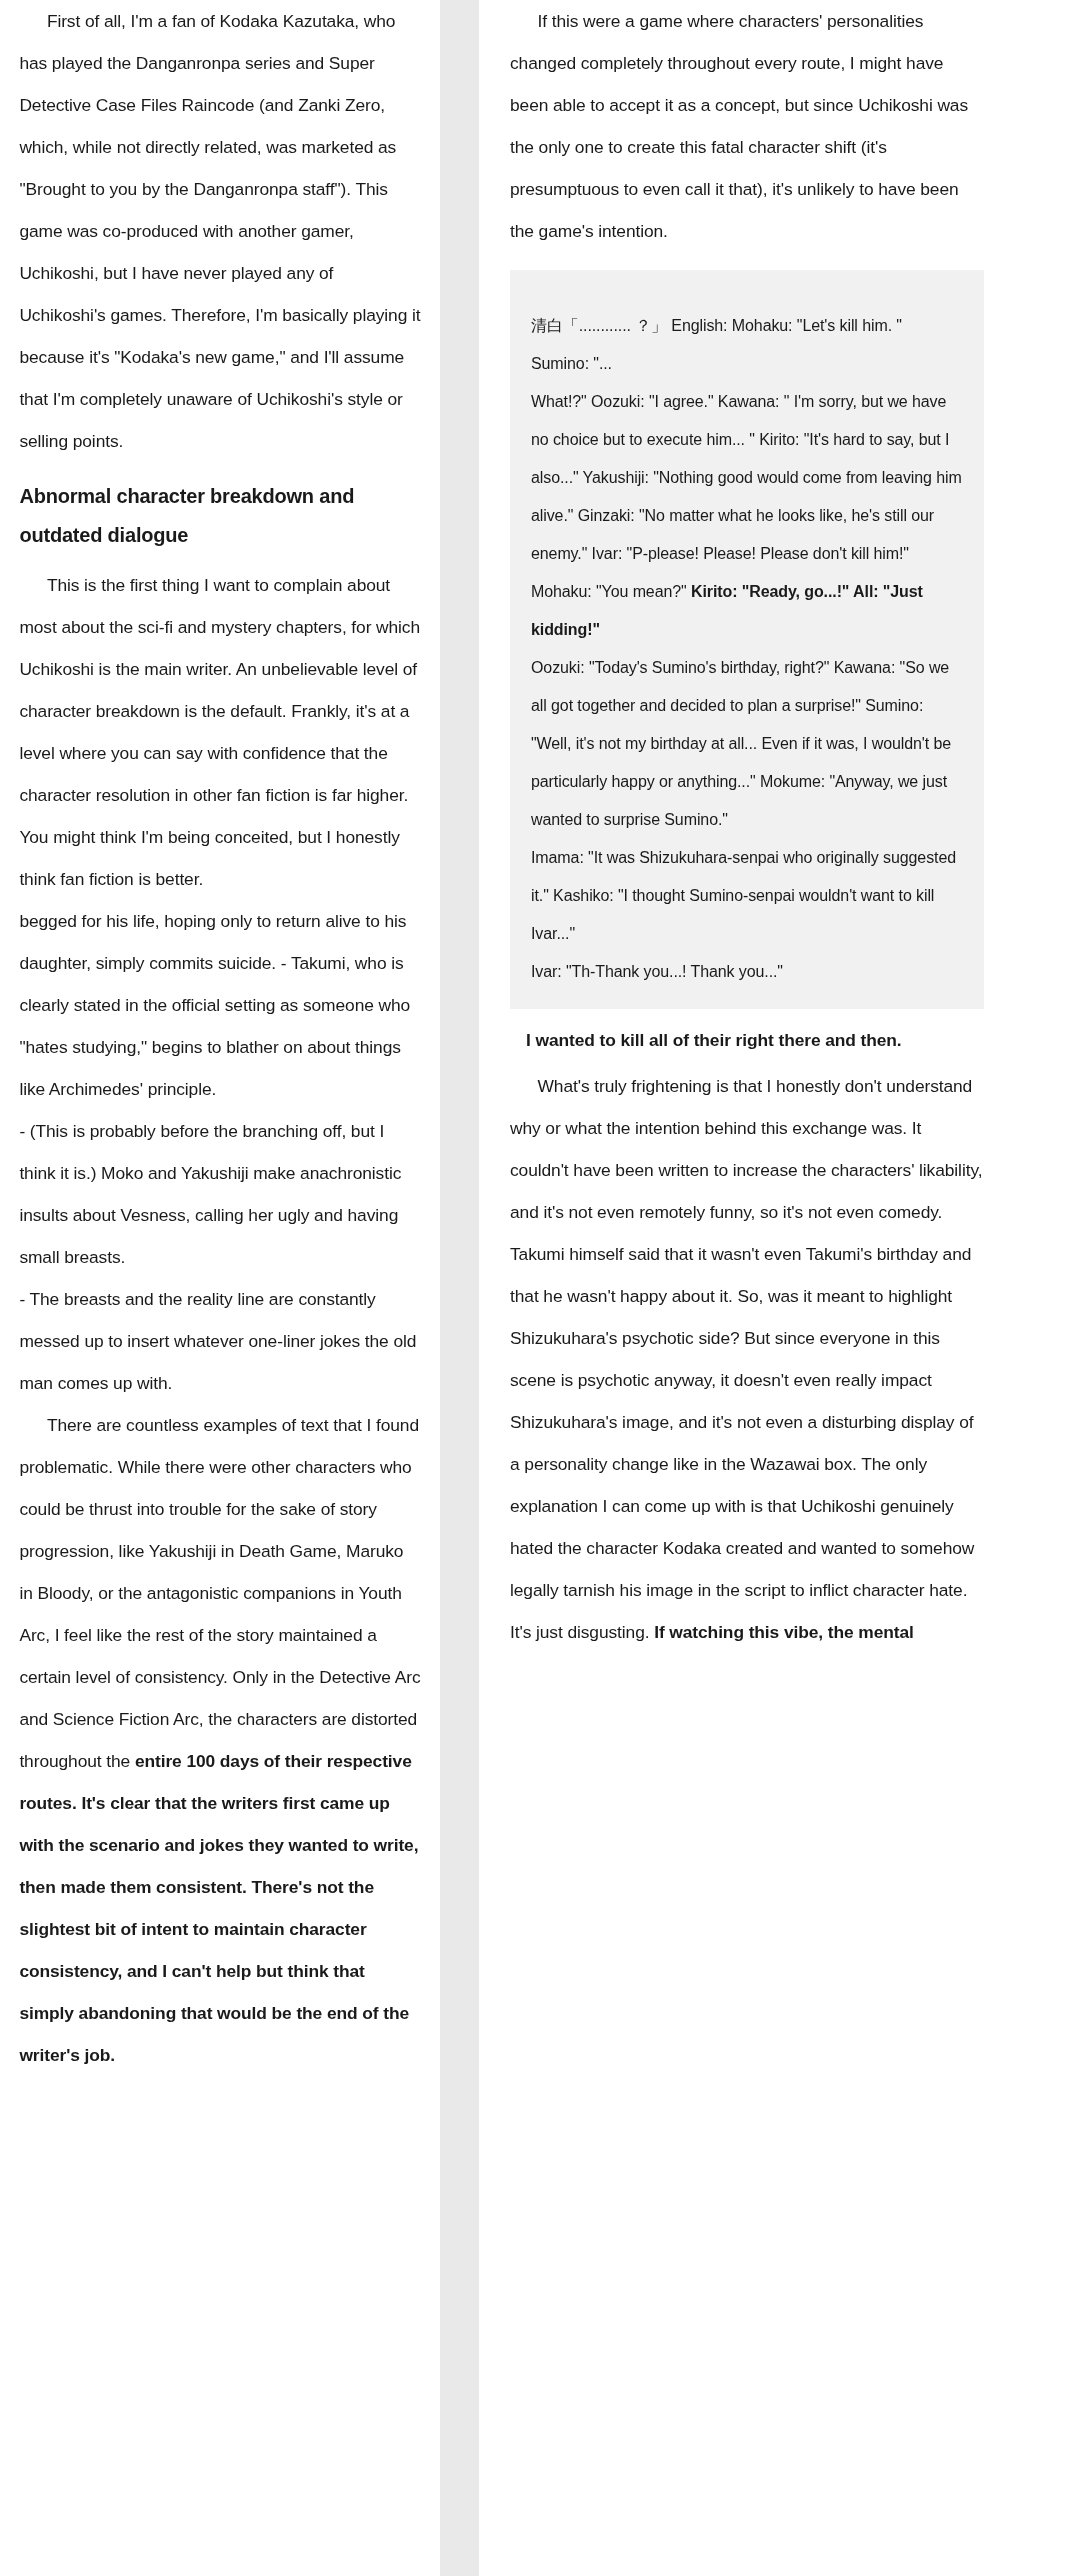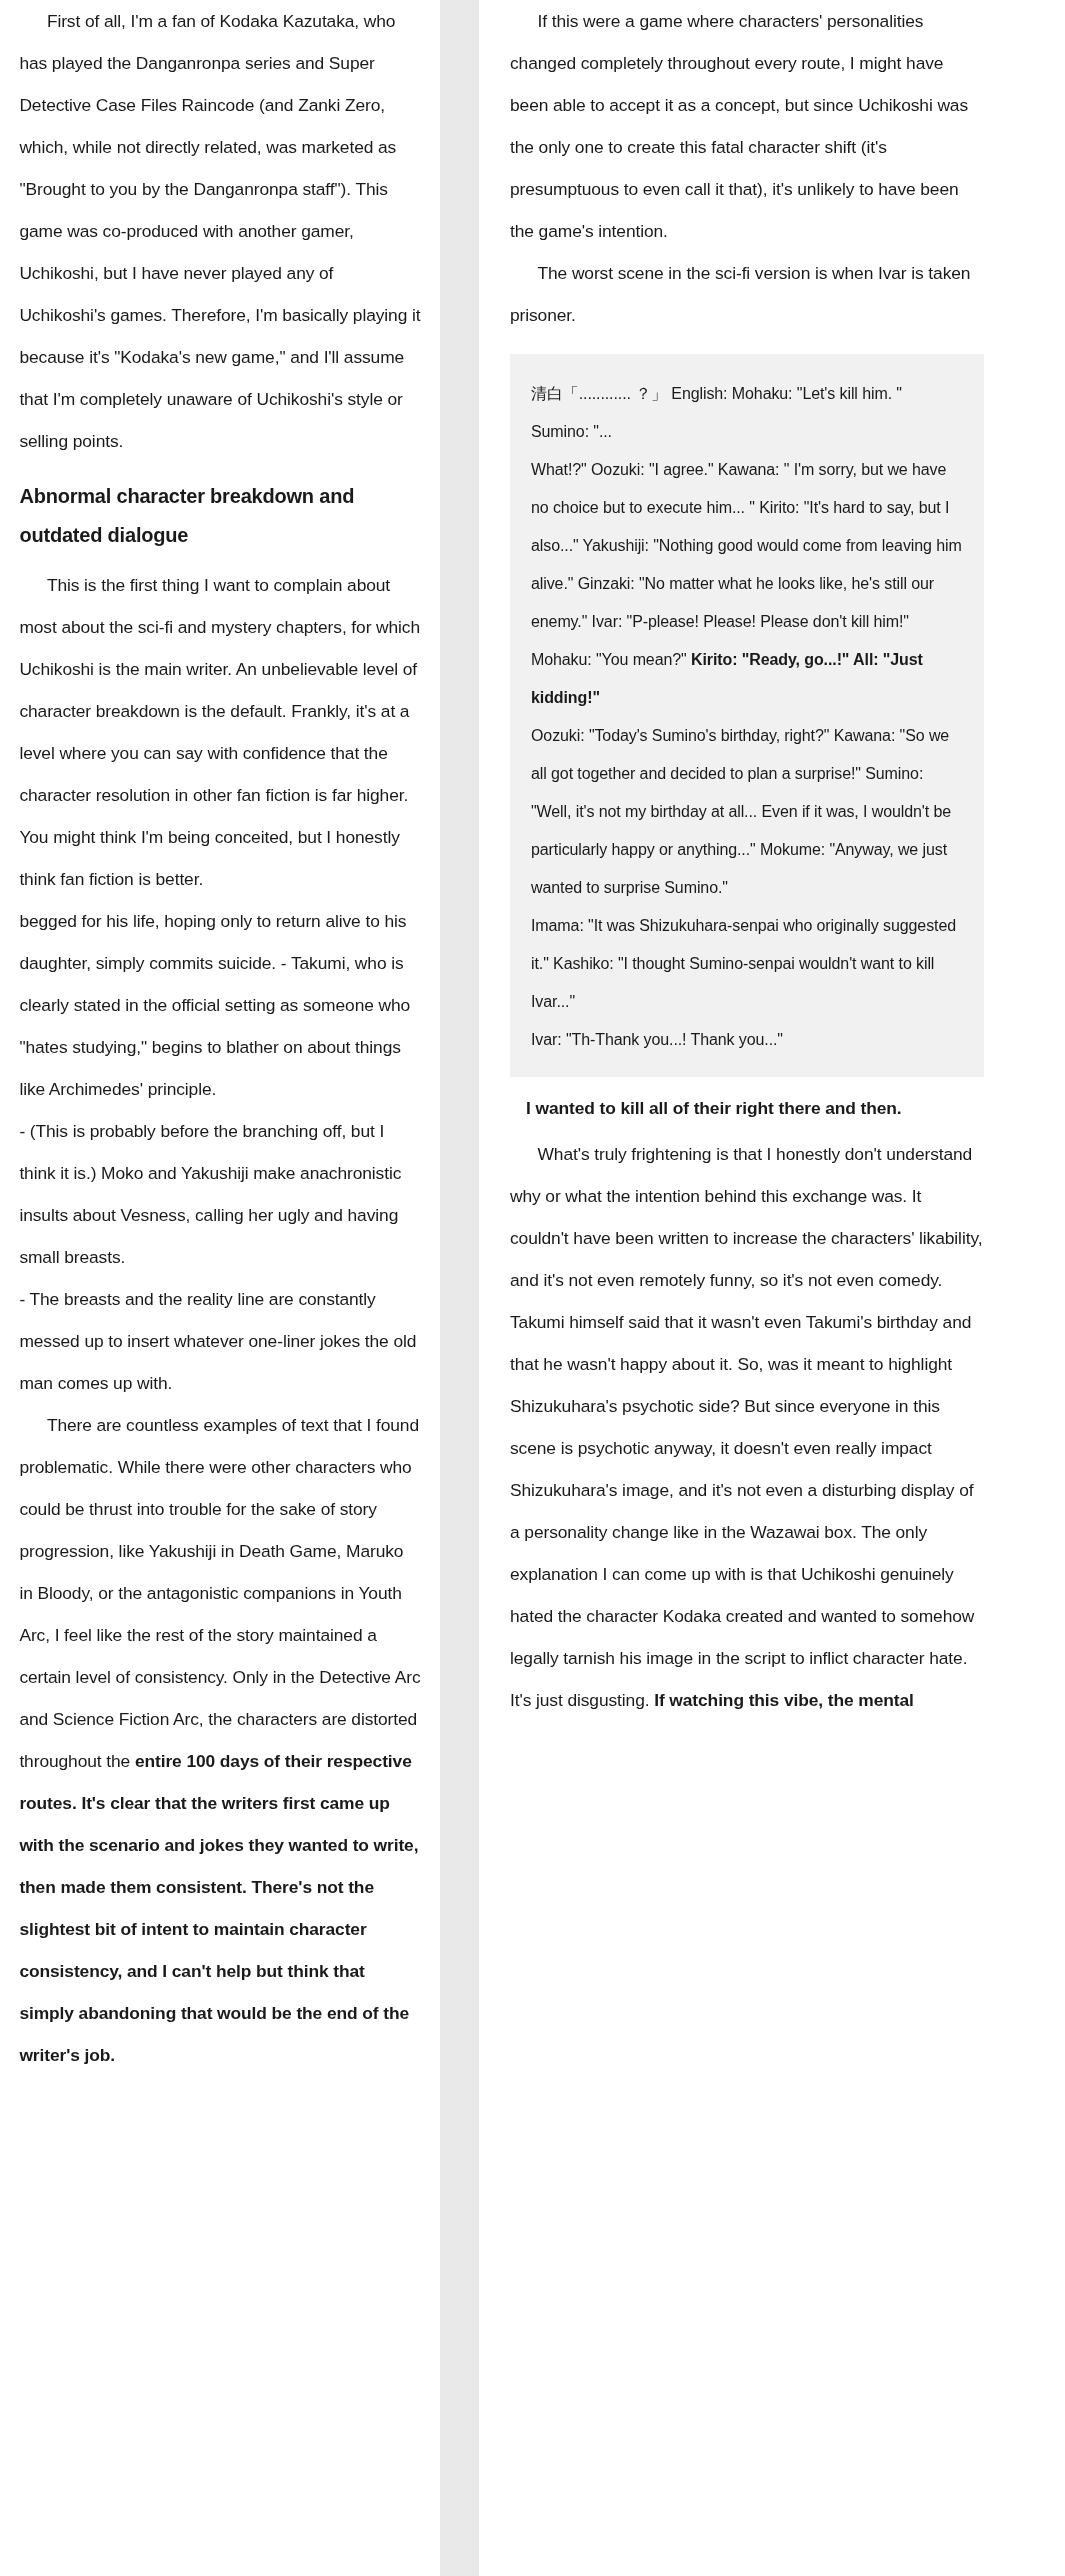--- a/index.html
+++ b/index.html
@@ -54,21 +54,21 @@
     line-height: 39px;
     font-weight: bold;
     letter-spacing: -0.2px;
   }
   .bold-run {
     font-weight: bold;
   }
   .quote-box {
     background: #f1f1f1;
     margin: 18px 0 8px 0;
-    padding: 21px 21px 18px 21px;
+    padding: 37px 21px 18px 21px;
     box-sizing: border-box;
   }
   .quote-box p {
     font-size: 16px;
     line-height: 38px;
   }
   .quote-box p + p {
     margin-top: 0;
   }
   .callout {
@@ -98,21 +98,20 @@
     <p>- The breasts and the reality line are constantly messed up to insert whatever one-liner jokes the old man comes up with.</p>
 
     <p class="indent"><span>There are countless examples of text that I found problematic. While there were other characters who could be thrust into trouble for the sake of story progression, like Yakushiji in Death Game, Maruko in Bloody, or the antagonistic companions in Youth Arc, I feel like the rest of the story maintained a certain level of consistency. Only in the Detective Arc and Science Fiction Arc, the characters are distorted throughout the </span><span class="bold-run">entire 100 days of their respective routes. It's clear that the writers first came up with the scenario and jokes they wanted to write, then made them consistent. There's not the slightest bit of intent to maintain character consistency, and I can't help but think that simply abandoning that would be the end of the writer's job.</span></p>
   </div>
 
   <div class="gutter"></div>
 
   <div class="column col-right">
     <div class="spacer-top-right"></div>
     <p class="indent">If this were a game where characters' personalities changed completely throughout every route, I might have been able to accept it as a concept, but since Uchikoshi was the only one to create this fatal character shift (it's presumptuous to even call it that), it's unlikely to have been the game's intention.</p>
-    <p class="indent">The worst scene in the sci-fi version is when Ivar is taken prisoner.</p>
 
     <div class="quote-box">
       <p>清白「............ ？」 English: Mohaku: "Let's kill him. " Sumino: "...</p>
       <p><span>What!?" Oozuki: "I agree." Kawana: " I'm sorry, but we have no choice but to execute him... " Kirito: "It's hard to say, but I also..." Yakushiji: "Nothing good would come from leaving him alive." Ginzaki: "No matter what he looks like, he's still our enemy." Ivar: "P-please! Please! Please don't kill him!" Mohaku: "You mean?" </span><span class="bold-run">Kirito: "Ready, go...!" All: "Just kidding!"</span></p>
       <p>Oozuki: "Today's Sumino's birthday, right?" Kawana: "So we all got together and decided to plan a surprise!" Sumino: "Well, it's not my birthday at all... Even if it was, I wouldn't be particularly happy or anything..." Mokume: "Anyway, we just wanted to surprise Sumino."</p>
       <p>Imama: "It was Shizukuhara-senpai who originally suggested it." Kashiko: "I thought Sumino-senpai wouldn't want to kill Ivar..."</p>
       <p>Ivar: "Th-Thank you...! Thank you..."</p>
     </div>
 
     <p class="callout">I wanted to kill all of their right there and then.</p>

